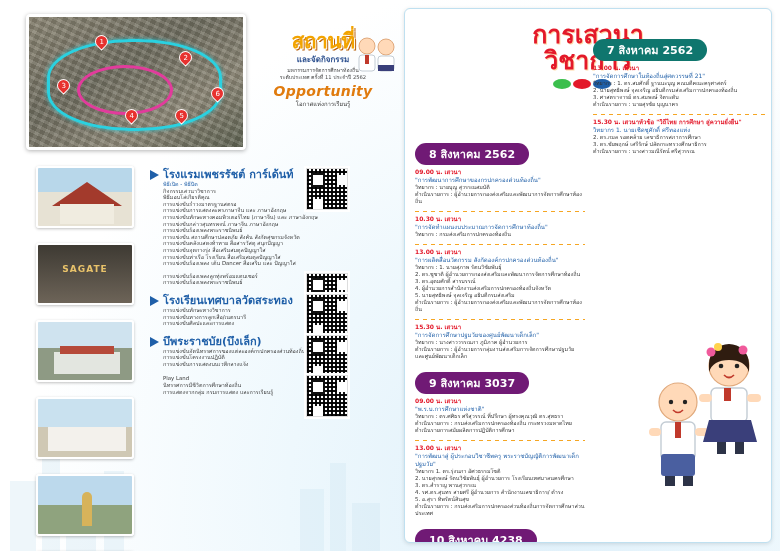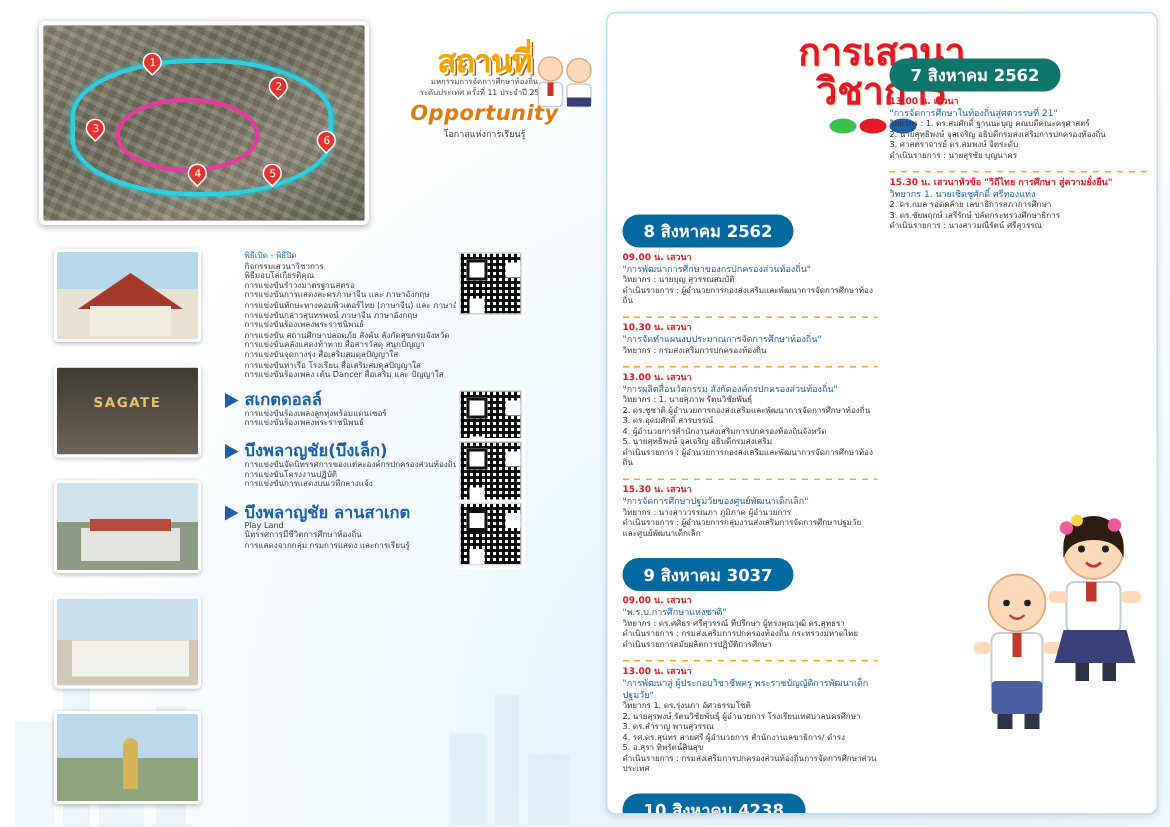--- a/index.html
+++ b/index.html
@@ -164,21 +164,21 @@
     text-shadow:1px 1px 0 #ffd9a8;
   }
   .orn { margin:2px auto 0; width:70px; height:16px; position:relative; }
   .orn i { position:absolute; top:3px; width:18px; height:10px; background:#2bb3c4;
            border-radius:50%; }
   .orn i:nth-child(1){ left:0; background:#3bbf4d;}
   .orn i:nth-child(2){ left:20px; background:#e3192a;}
   .orn i:nth-child(3){ left:40px; background:#1f5fa8;}
 
   .daybadge {
-    display:inline-block; background:#0369a1; color:#fff;
+    display:inline-block; background:#701a75; color:#fff;
     font-size:11px; font-weight:bold; padding:2px 14px;
     border-radius:11px; margin:6px 0 3px 0;
   }
   .daybadge.red { background:#0f766e; }
   .col-l { position:absolute; left:10px; top:128px; width:170px; }
   .col-r { position:absolute; left:188px; top:24px; width:174px; }
 
   .sess { margin-bottom:6px; }
   .s-time { font-size:6px; color:#e3192a; font-weight:bold; line-height:8px; }
   .s-topic { font-size:6px; color:#1f5fa8; line-height:8px; }
@@ -226,20 +226,21 @@
       <div class="pin" style="left:146px;top:92px">
           <span>5</span>
         </div>
       <div class="pin" style="left:182px;top:70px">
           <span>6</span>
         </div>
     </div>
 
     <div class="title-graphic">
       <div class="t-thai1">สถานที่</div>
+      <div class="t-thai3">และจัดกิจกรรม</div>
       <div class="t-small">มหกรรมการจัดการศึกษาท้องถิ่น</div>
       <div class="t-small">ระดับประเทศ ครั้งที่ 11 ประจำปี 2562</div>
       <div class="t-opp">Opportunity</div>
       <div class="t-sub">โอกาสแห่งการเรียนรู้</div>
 
       <svg class="kids" viewBox="0 0 44 42">
         <circle cx="13" cy="12" r="8" fill="#ffd9b8" stroke="#e0a97c"></circle>
         <path d="M5 10a8 8 0 0116 0 8 8 0 00-16 0z" fill="#3b2416"></path>
         <rect x="5" y="21" width="16" height="16" rx="3" fill="#fff" stroke="#c3ccd4"></rect>
         <rect x="11" y="21" width="4" height="9" fill="#c0392b"></rect>
@@ -269,63 +270,69 @@
         <div class="statue"></div>
       </div>
       <div class="thumb th6">
         <div class="bldg" style="left:8px;top:34px;width:82px;height:18px"></div>
       </div>
     </div>
 
     <div class="venues">
 
       <div class="venue">
+        <div class="v-head">
+          <span class="v-arrow"></span>
+          <span>โรงแรมเพชรรัชต์ การ์เด้นท์</span>
+        </div>
         <div class="qr"></div>
         <div class="v-line hi">พิธีเปิด - พิธีปิด</div>
         <div class="v-line">กิจกรรมเสวนาวิชาการ</div>
         <div class="v-line">พิธีมอบโล่เกียรติคุณ</div>
         <div class="v-line">การแข่งขันรำวงมาตรฐานสตรอ</div>
         <div class="v-line">การแข่งขันการแสดงละครภาษาจีน และ ภาษาอังกฤษ</div>
         <div class="v-line">การแข่งขันทักษะทางคอมพิวเตอร์ไทย (ภาษาจีน) และ ภาษาอังกฤษ</div>
         <div class="v-line">การแข่งขันกล่าวสุนทรพจน์ ภาษาจีน ภาษาอังกฤษ</div>
         <div class="v-line">การแข่งขันร้องเพลงพระราชนิพนธ์</div>
         <div class="v-line">การแข่งขัน สถานศึกษาปลอดภัย สังคัน สังกัดสุขกรมจังหวัด</div>
         <div class="v-line">การแข่งขันคลังแสดงท้าทาย สื่อสารวัสดุ สนุกปัญญา</div>
         <div class="v-line">การแข่งขันจุดกางรุ่ง สื่อเสริมสมดุลปัญญาใส</div>
         <div class="v-line">การแข่งขันท่าเรือ โรงเรียน สื่อเสริมสมดุลปัญญาใส</div>
         <div class="v-line">การแข่งขันร้องเพลง เต้น Dancer สื่อเสริม และ ปัญญาใส</div>
       </div>
 
       <div class="venue" style="margin-top:6px">
-        <div class="v-head">
-          <span class="v-arrow"></span>
-          <span>สเกตดอลล์</span>
-        </div>
         <div class="qr"></div>
         <div class="v-line">การแข่งขันร้องเพลงลูกทุ่งพร้อมแดนเซอร์</div>
         <div class="v-line">การแข่งขันร้องเพลงพระราชนิพนธ์</div>
       </div>
 
-
       <div class="venue" style="margin-top:8px">
         <div class="v-head">
           <span class="v-arrow"></span>
-          <span>บึงพลาญชัย(บึงเล็ก)</span>
+          <span>โรงเรียนเทศบาลวัดสระทอง</span>
+        </div>
+        <div class="qr"></div>
+        <div class="v-line">การแข่งขันทักษะทางวิชาการ</div>
+        <div class="v-line">การแข่งขันทางการลูกเสือ/เนตรนารี</div>
+        <div class="v-line">การแข่งขันศิลปะและการแสดง</div>
+      </div>
+
+      <div class="venue" style="margin-top:8px">
+        <div class="v-head">
+          <span class="v-arrow"></span>
+          <span>บึพระราชบัย(บึงเล็ก)</span>
         </div>
         <div class="qr"></div>
         <div class="v-line">การแข่งขันจัดนิทรรศการของแต่ละองค์กรปกครองส่วนท้องถิ่น</div>
         <div class="v-line">การแข่งขันโครงงานปฏิบัติ</div>
         <div class="v-line">การแข่งขันการแสดงบนเวทีกลางแจ้ง</div>
       </div>
 
       <div class="venue" style="margin-top:8px">
-        <div class="v-head">
-          <span class="v-arrow"></span>
-          <span>บึงพลาญชัย ลานสาเกต</span>
-        </div>
         <div class="qr"></div>
         <div class="v-line">Play Land</div>
         <div class="v-line">นิทรรศการมีชีวิตการศึกษาท้องถิ่น</div>
         <div class="v-line">การแสดงจากกลุ่ม กรมการแสดง และการเรียนรู้</div>
       </div>
 
     </div>
   </div>
 
   <div class="right">

